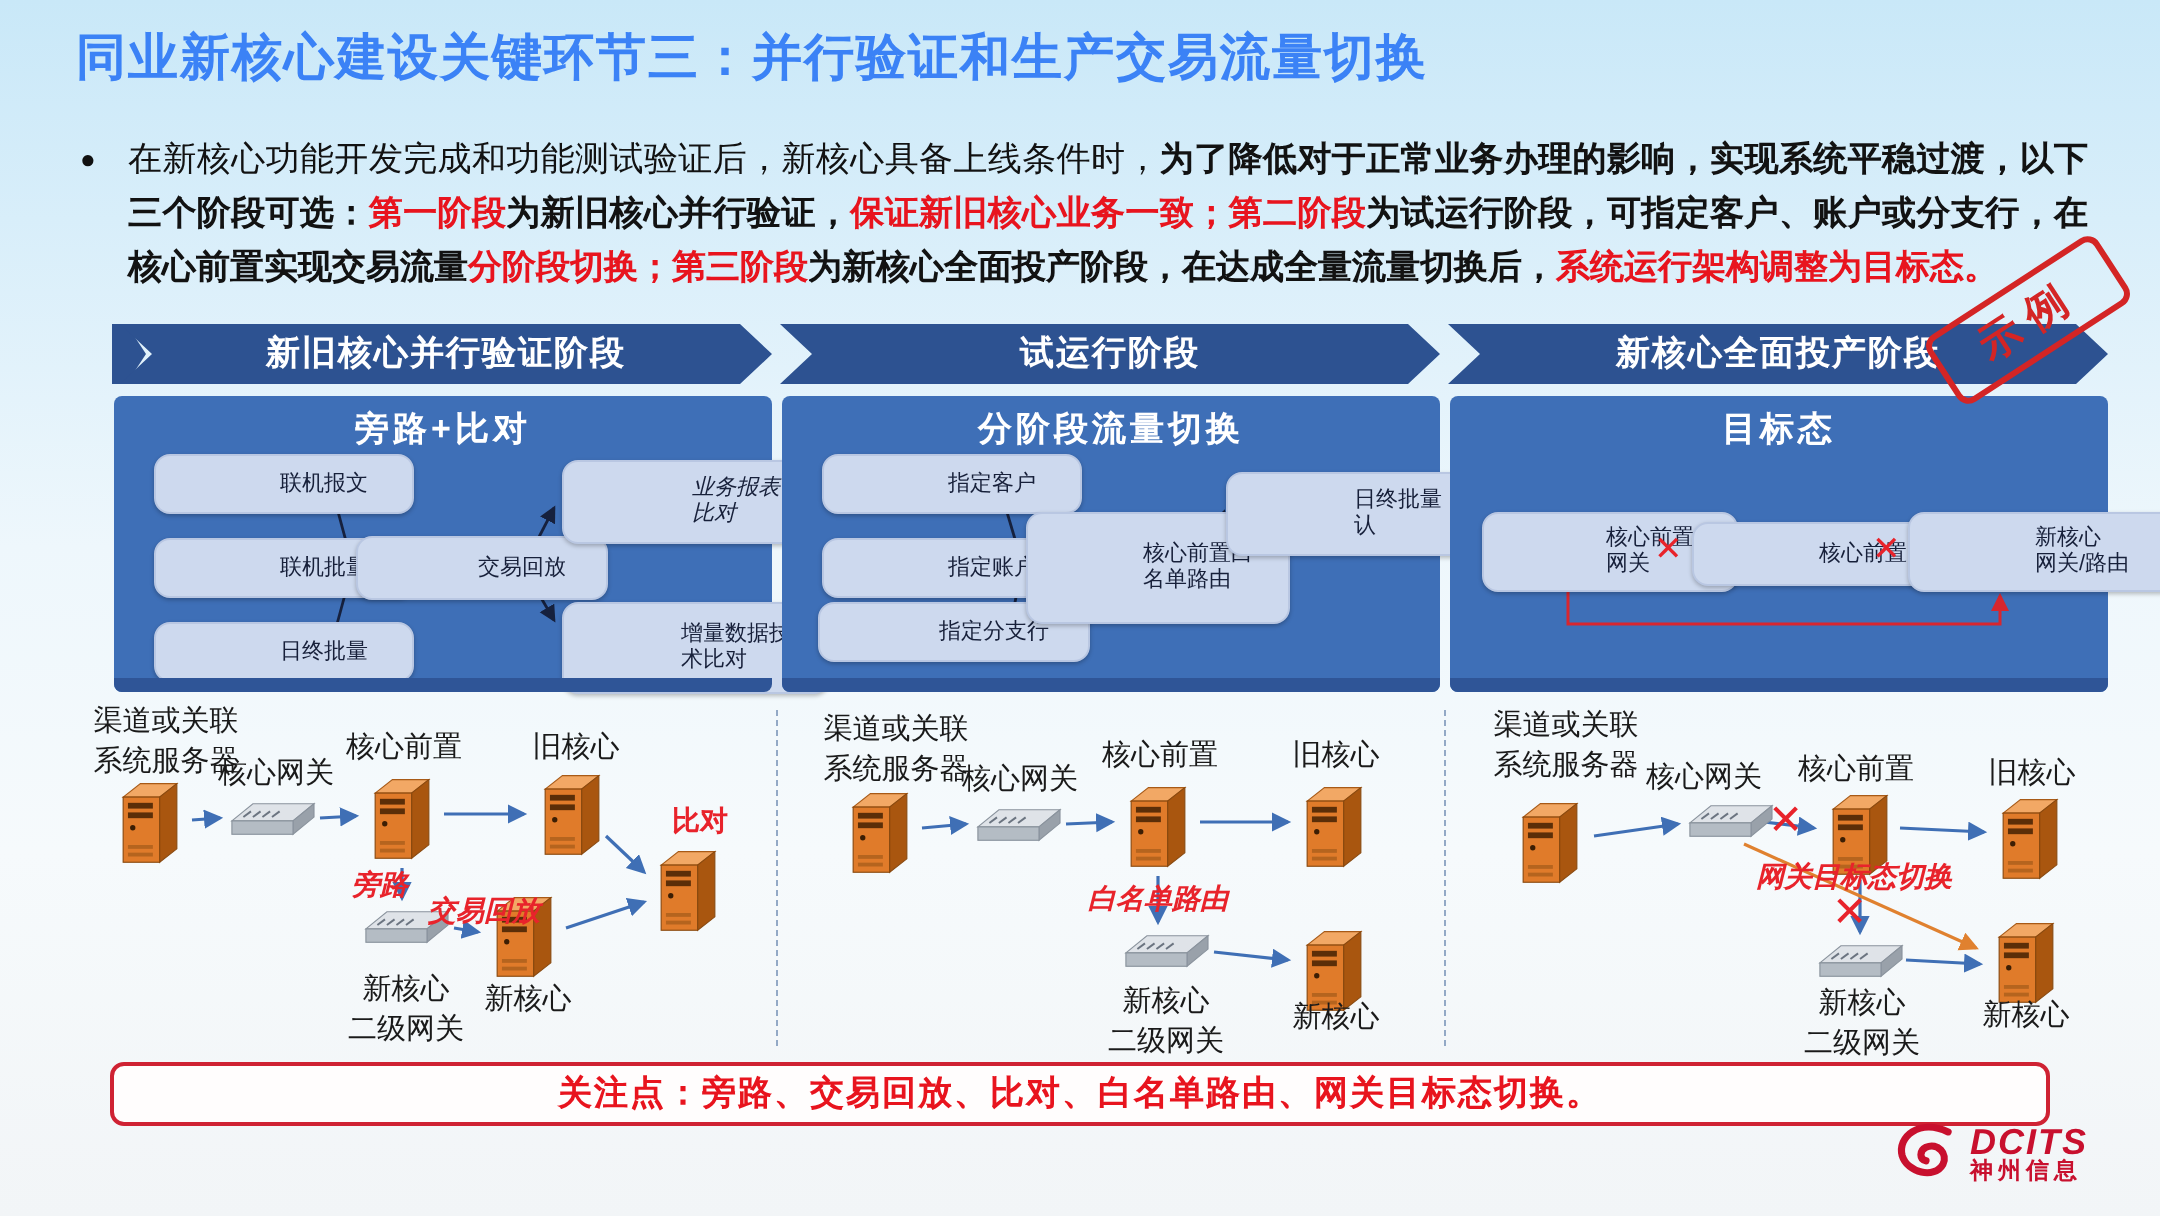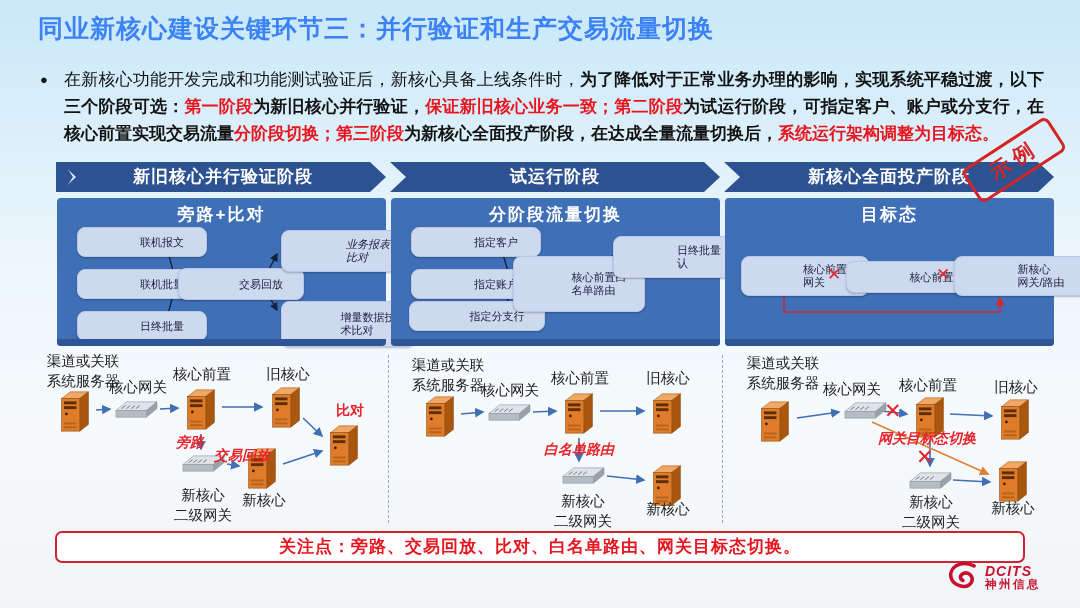--- a/index.html
+++ b/index.html
@@ -48,21 +48,21 @@
   .xmark.small{font-size:17px;}
   .icon{position:absolute;}
   .sep{position:absolute;top:5px;height:168px;border-left:1.5px dashed #93a9c6;}
   
   .note{left:55px;top:531px;width:966px;height:28px;border:2px solid #cf2233;border-radius:7px;
     background:#fffdfd;color:#e8141e;font-size:17px;font-weight:700;text-align:center;
     line-height:28px;letter-spacing:1px;}
   
   .logo{left:946px;top:560px;display:flex;align-items:center;gap:5px;}
   .logo-text{display:flex;flex-direction:column;line-height:1.05;}
-  .logo-name{color:#c8102e;font-size:14px;font-weight:800;font-style:italic;letter-spacing:1px;}
+  .logo-name{color:#c8102e;font-size:18px;font-weight:800;font-style:italic;letter-spacing:1px;}
   .logo-company{color:#c8102e;font-size:11.5px;font-weight:700;letter-spacing:2.5px;}
 </style>
 </head>
 <body>
 
 <div class="abs page-title">同业新核心建设关键环节三：并行验证和生产交易流量切换</div>
 
 <div class="abs bullet">●</div>
 <div class="abs intro"><span class="seg-normal">在新核心功能开发完成和功能测试验证后，新核心具备上线条件时，</span><span class="seg-bold">为了降低对于正常业务办理的影响，实现系统平稳过渡，以下三个阶段可选：</span><span class="seg-red">第一阶段</span><span class="seg-bold">为新旧核心并行验证，</span><span class="seg-red">保证新旧核心业务一致；</span><span class="seg-red">第二阶段</span><span class="seg-bold">为试运行阶段，可指定客户、账户或分支行，在核心前置实现交易流量</span><span class="seg-red">分阶段切换；</span><span class="seg-red">第三阶段</span><span class="seg-bold">为新核心全面投产阶段，在达成全量流量切换后，</span><span class="seg-red">系统运行架构调整为目标态。</span></div>
 

